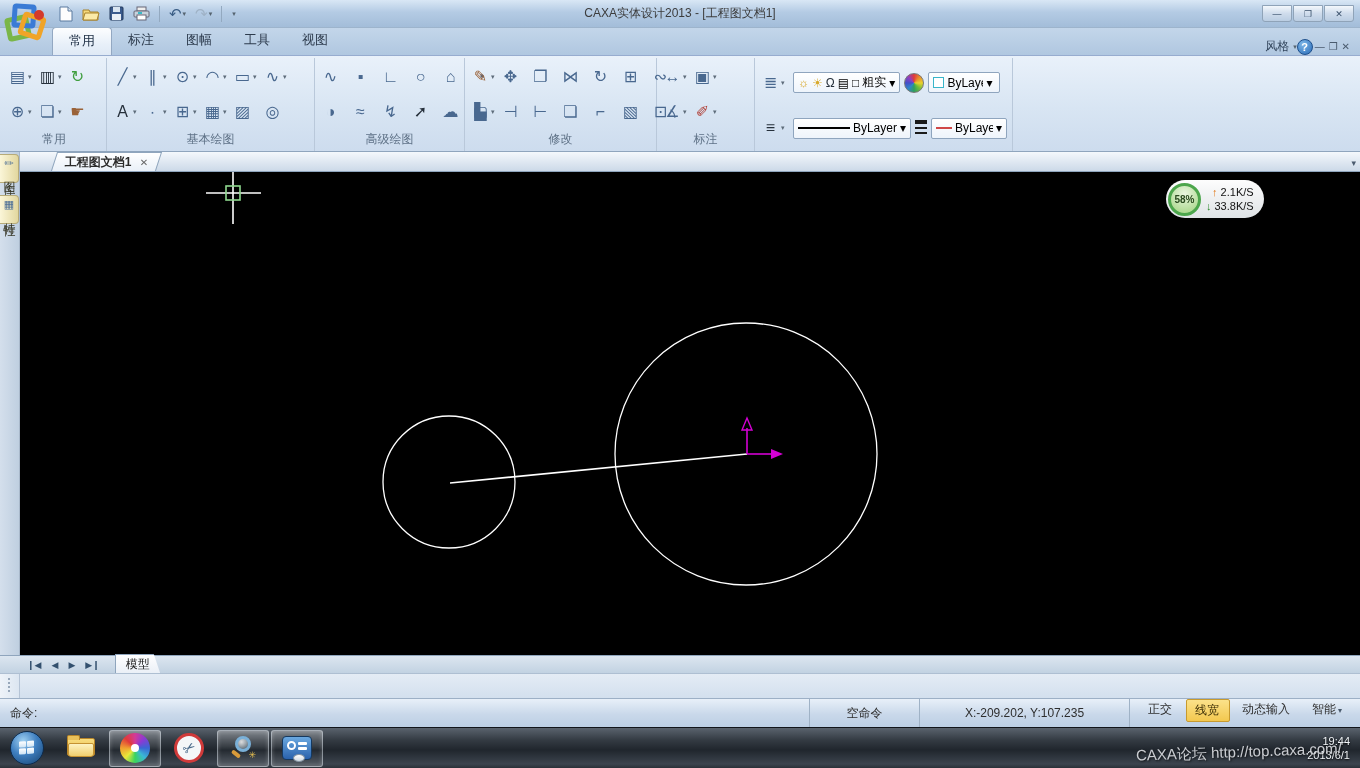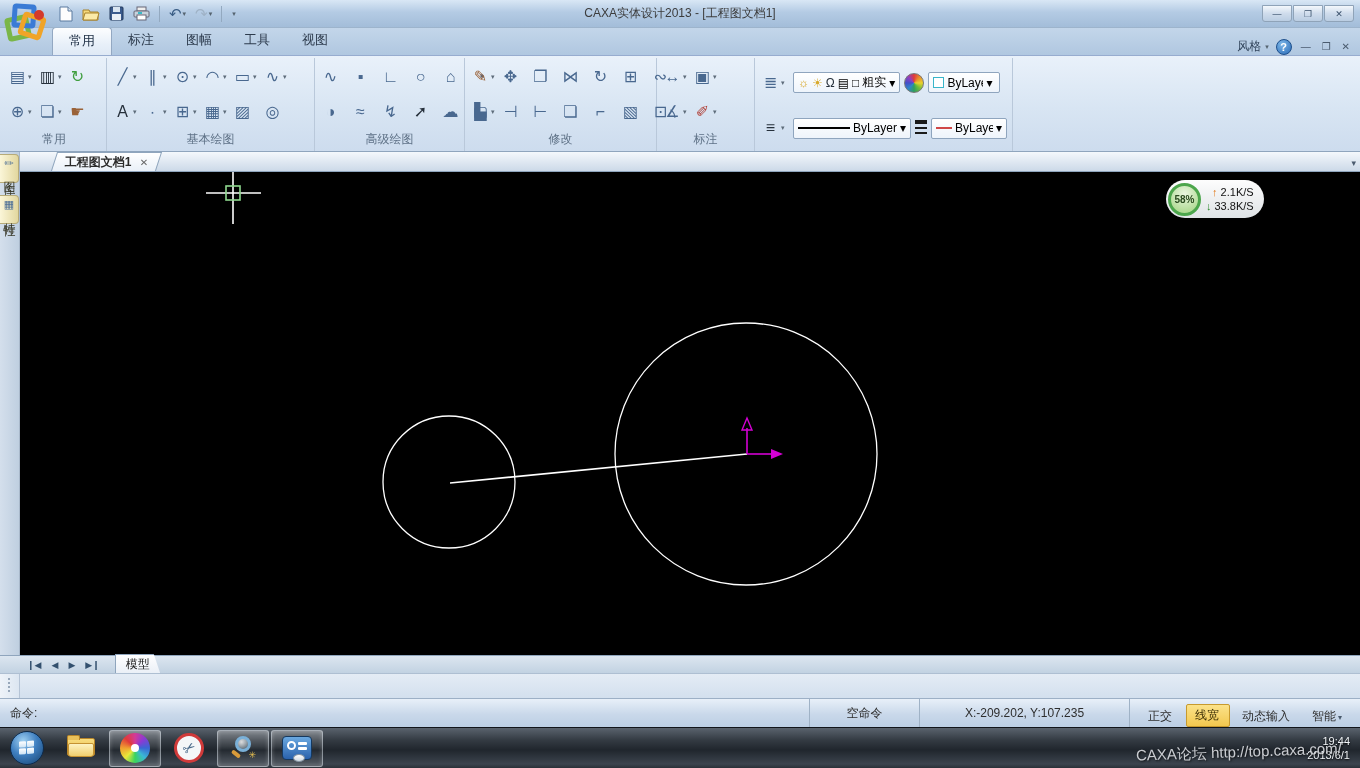--- a/index.html
+++ b/index.html
@@ -24,21 +24,21 @@
   .qat-sep { width:1px; height:16px; background:#93a9c0; margin:0 3px; }
   #title-text { position:absolute; left:0; right:0; text-align:center; color:#3c3c3c; font-size:12px; pointer-events:none; }
   #win-controls { margin-left:auto; display:flex; gap:1px; padding-right:6px; z-index:5; }
   .win-btn { width:30px; height:17px; border:1px solid #8fa3b8; border-radius:0 0 3px 3px; background:linear-gradient(#f4f8fc,#cfdcec 50%,#bacde2); color:#39506b; font-size:9px; display:flex; align-items:center; justify-content:center; }
 
   
   #tabrow { height:28px; background:linear-gradient(#c3d6ea,#b0c7e0); display:flex; align-items:flex-end; border-bottom:1px solid #97accf; }
   #ribbon-tabs { display:flex; margin-left:52px; }
   .rtab { padding:4px 16px 5px; font-size:13px; color:#2d3b4d; border-radius:4px 4px 0 0; }
   .rtab[data-active="true"] { background:linear-gradient(#fdfeff,#e8f0f9 60%,#dfe9f5); border:1px solid #93a8c2; border-bottom:none; color:#1d2e44; }
-  #tabrow-right { margin-left:auto; display:flex; align-items:center; gap:7px; padding-right:8px; color:#32455c; }
+  #tabrow-right { margin-left:auto; display:flex; align-items:center; padding-right:8px; color:#32455c; }
   #style-btn { display:flex; align-items:center; gap:3px; font-size:12px; }
   #help-btn { width:16px; height:16px; border-radius:50%; background:radial-gradient(circle at 35% 30%,#7db7e8,#2a6bb8); color:#fff; font-size:11px; font-weight:bold; display:flex; align-items:center; justify-content:center; border:1px solid #1d4f8c; }
   .mdi-btn { font-size:10px; color:#4a5b6e; padding:0 2px; }
 
   
   #ribbon { height:96px; background:linear-gradient(#e9f1fa,#d8e5f3 55%,#cddcee); border-bottom:1px solid #8fa5bd; display:flex; padding:2px 0 0 2px; }
   .rgroup { display:flex; flex-direction:column; border-right:1px solid #b9c8da; padding:2px 5px 0; }
   .rgroup .rrows { flex:1; display:flex; flex-direction:column; justify-content:space-around; }
   .rrow { display:flex; align-items:center; gap:1px; }
   .ricon { display:inline-flex; align-items:center; height:25px; padding:0 1px; border-radius:2px; }
@@ -91,21 +91,21 @@
   #model-tab { background:linear-gradient(#ffffff,#e8eef6); border:1px solid #8fa5bd; border-bottom:none; padding:1px 10px 2px; font-size:12px; color:#222; margin-left:10px; clip-path:polygon(0 0,calc(100% - 7px) 0,100% 100%,0 100%); }
   #cmd-panel { height:25px; background:linear-gradient(#e4ecf5,#d3e0ee); border-top:1px solid #aebfd2; position:relative; }
   #cmd-grip { position:absolute; left:0; top:0; bottom:0; width:20px; background:linear-gradient(90deg,#eef3f9,#dce6f1); border-right:1px solid #b5c4d6; }
   #cmd-grip i { position:absolute; left:8px; top:4px; width:2px; height:14px; background:repeating-linear-gradient(#97a7ba 0 2px,transparent 2px 4px); }
   #status-bar { height:29px; background:linear-gradient(#e8f0f9,#c9d8ea 55%,#bccfe4); border-top:1px solid #9db0c6; display:flex; align-items:center; color:#2e2e2e; }
   #cmd-prompt { padding-left:10px; }
   #status-right { margin-left:auto; display:flex; align-items:center; height:100%; }
   .st-sec { display:flex; align-items:center; justify-content:center; height:100%; padding:0 14px; border-left:1px solid #9fb2c6; }
   .toggle { padding:2px 8px; border-radius:2px; margin:0 2px; }
   .toggle[data-hl="true"] { background:linear-gradient(#fbe28a,#f3c84f); border:1px solid #c79a2e; color:#3a2d05; }
-  #toggles { display:flex; align-items:flex-end; border-left:1px solid #9fb2c6; height:100%; padding:0 8px; }
+  #toggles { display:flex; align-items:flex-start; border-left:1px solid #9fb2c6; height:100%; padding:0 8px; }
   .tg-dd { font-size:8px; color:#4a5b6e; margin-left:2px; }
 
   
   #taskbar { height:41px; background:linear-gradient(#5a636d,#343b43 30%,#20262d 55%,#3c444e 90%,#2a3138); display:flex; align-items:center; position:relative; border-top:1px solid #11151a; }
   .tb-btn { width:52px; height:37px; margin:0 1px; display:flex; align-items:center; justify-content:center; border-radius:3px; }
   .tb-btn.active { background:linear-gradient(rgba(255,255,255,.28),rgba(255,255,255,.08) 45%,rgba(255,255,255,.02) 55%,rgba(255,255,255,.12)); border:1px solid rgba(230,238,245,.5); box-shadow:inset 0 0 4px rgba(255,255,255,.25); }
   #start-orb { width:34px; height:34px; border-radius:50%; background:radial-gradient(circle at 38% 28%,#9fd0f2,#3f7fc0 45%,#16426f); border:1px solid #0d2b4d; display:flex; align-items:center; justify-content:center; }
   #start-flag { width:16px; height:14px; display:grid; grid-template-columns:7px 7px; grid-template-rows:6px 6px; gap:1px; transform:skewY(-4deg); }
   #start-flag i { background:linear-gradient(#fff,#cfe4f5); border-radius:1px; }
   #explorer-icon { position:relative; width:28px; height:20px; }

